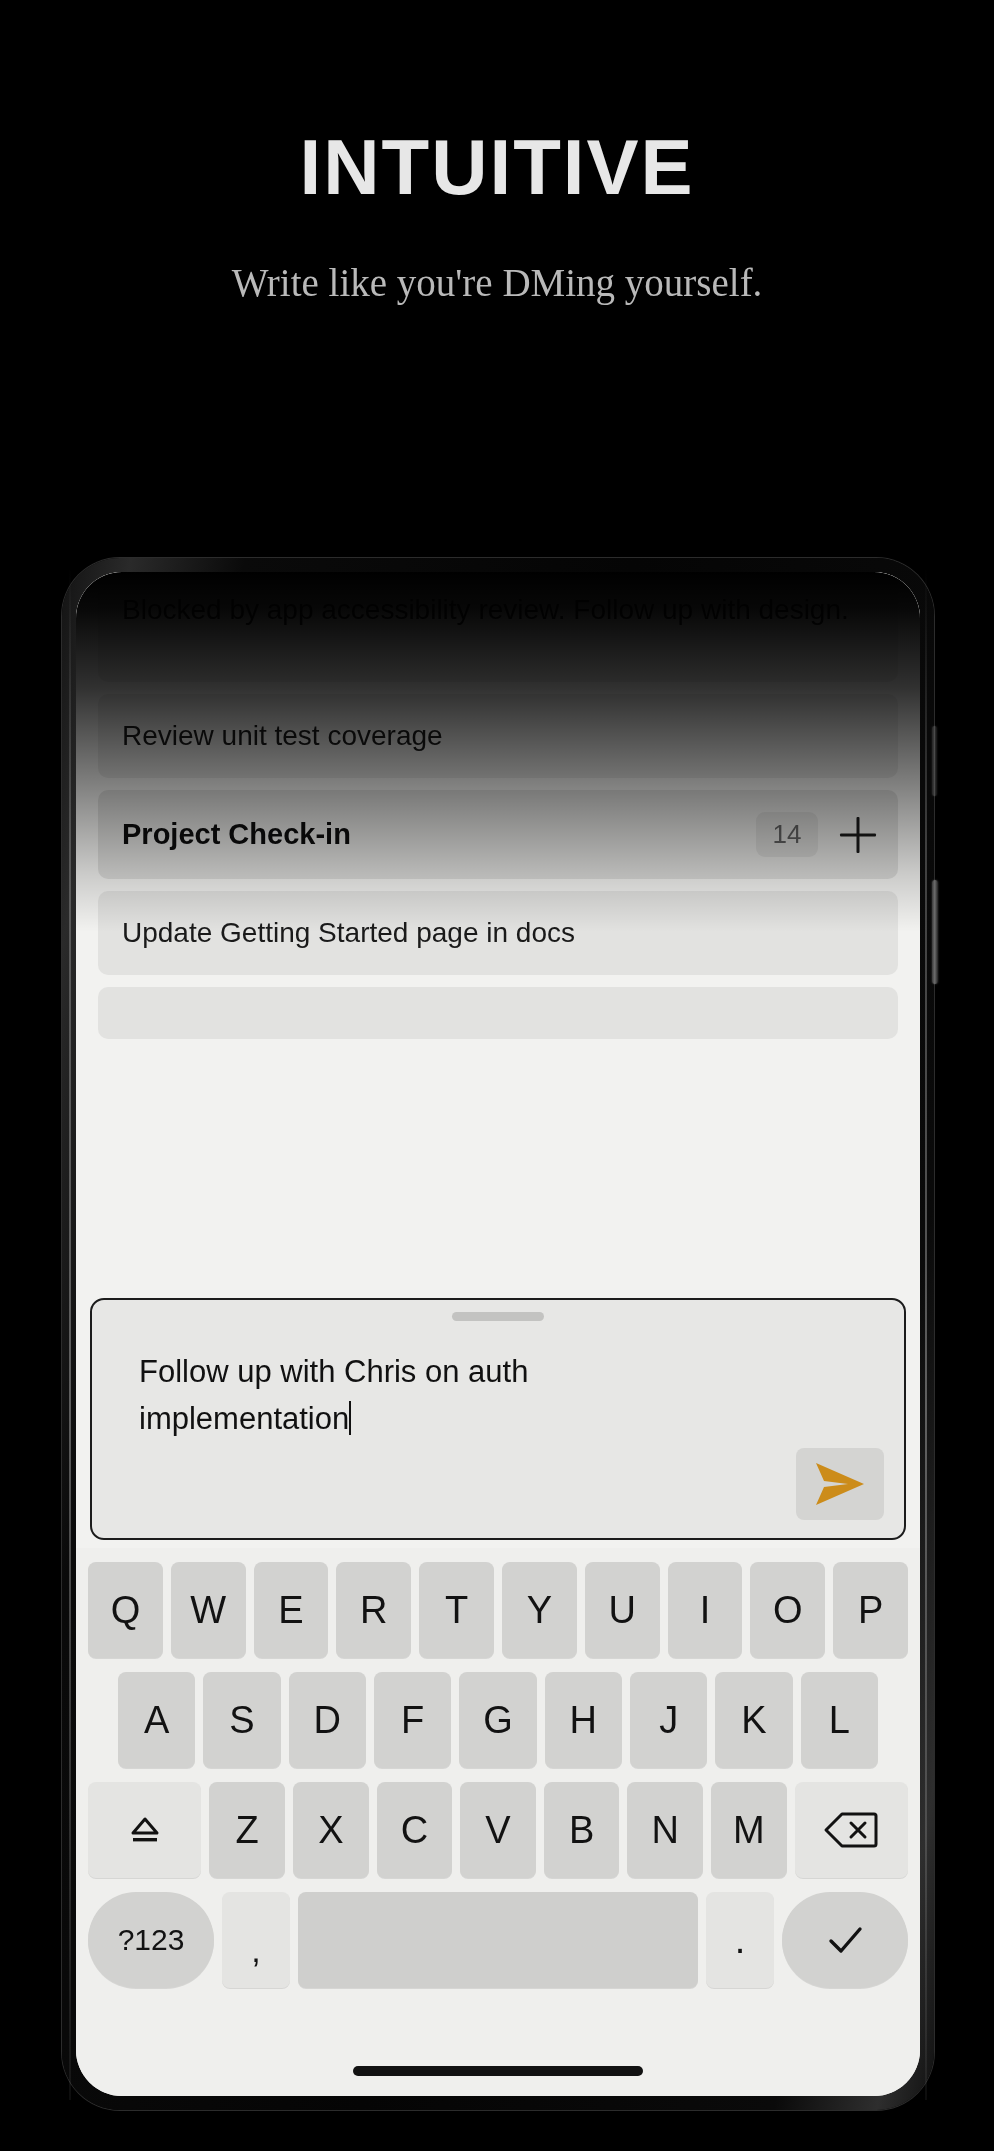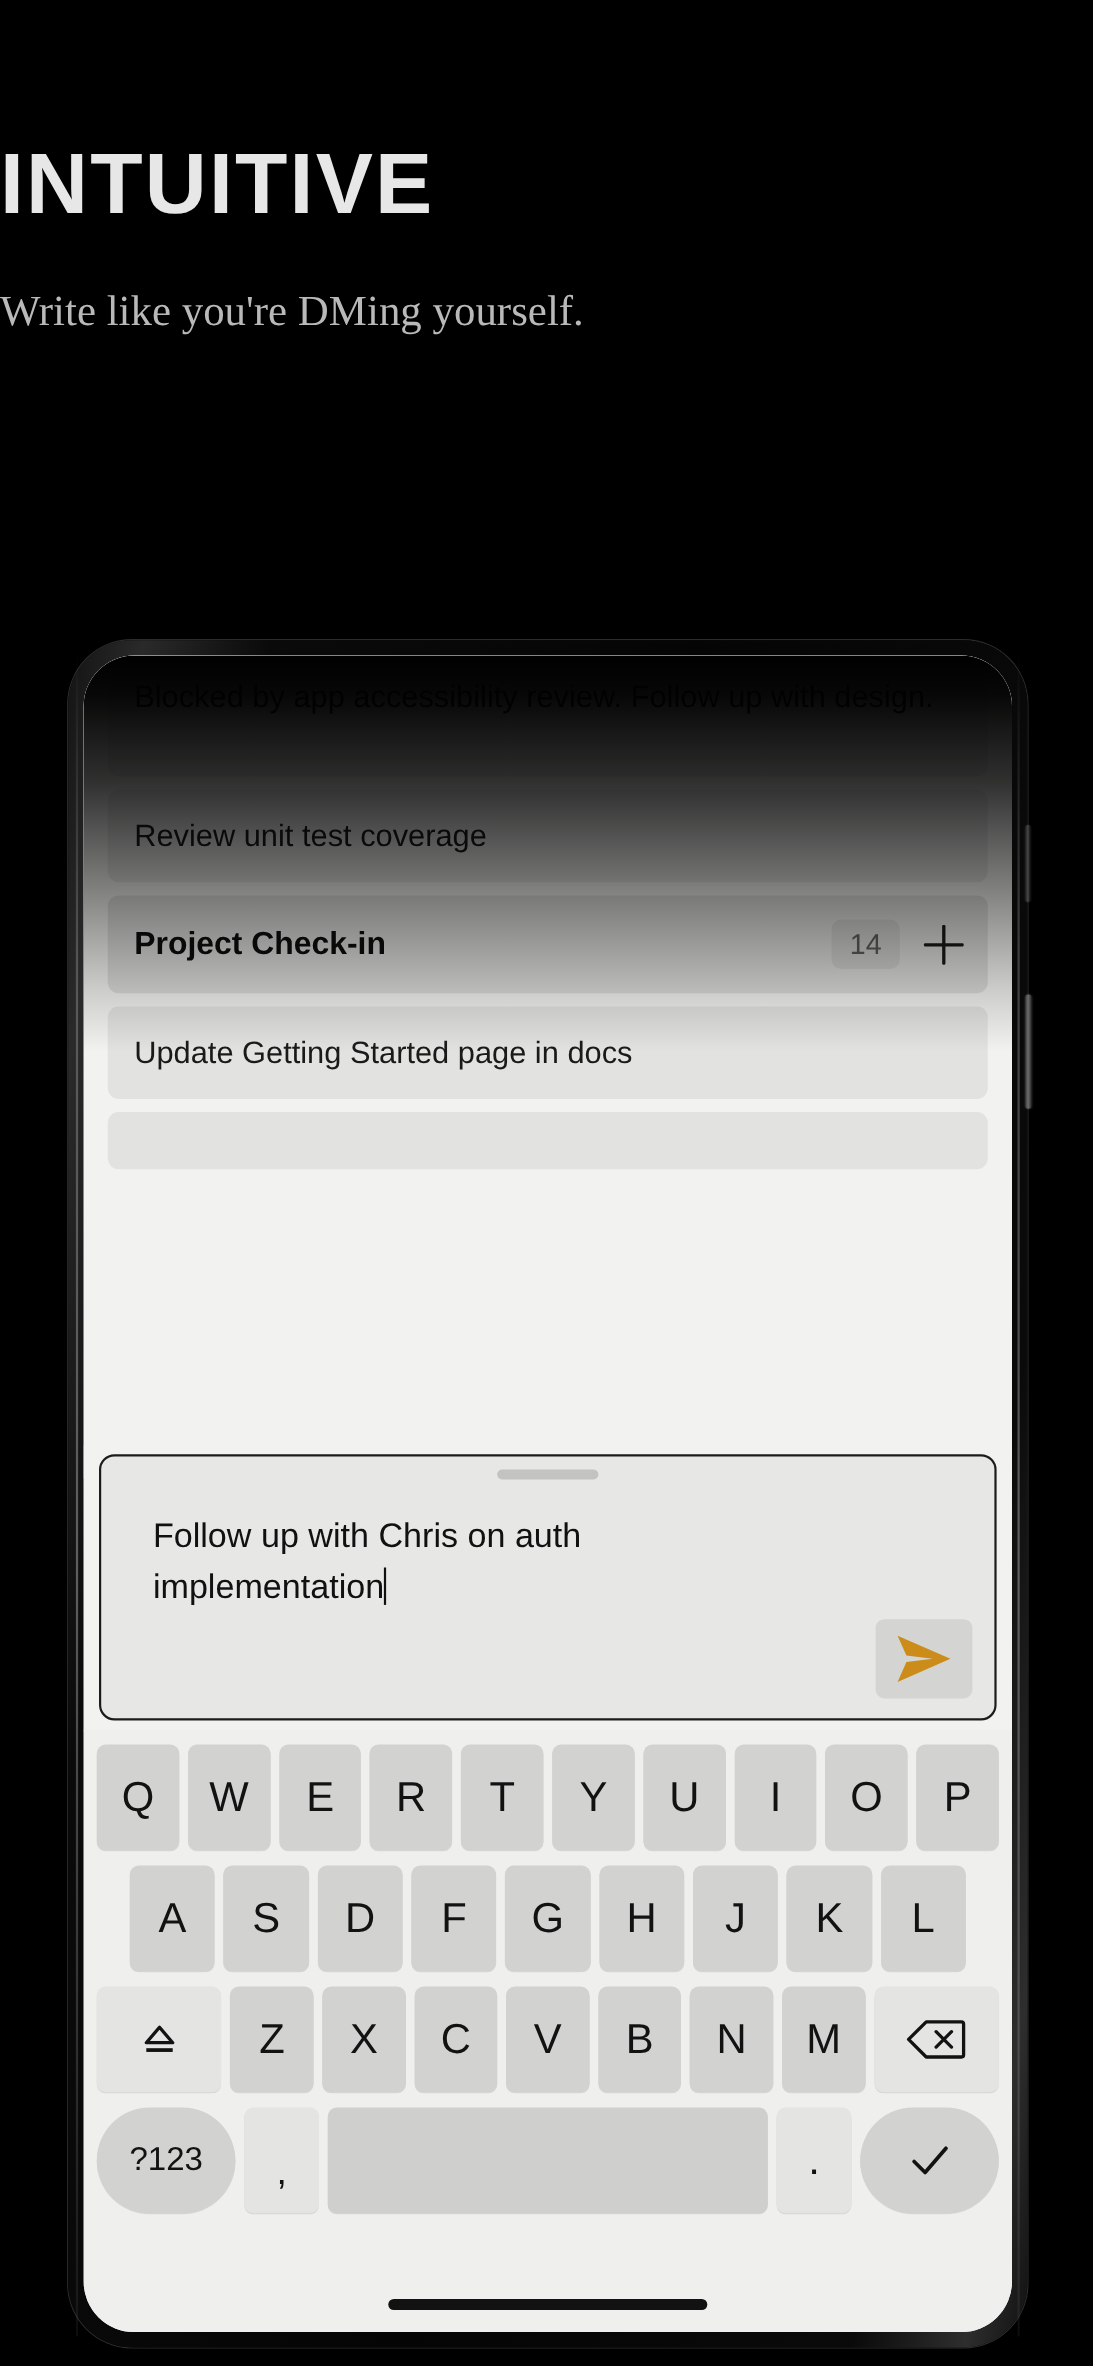--- a/index.html
+++ b/index.html
@@ -15,20 +15,21 @@
     position:relative;
     width:994px; height:2151px;
     background:#000;
     overflow:hidden;
   }
 
   
   .hero{
     position:absolute;
     left:0; right:0; top:0;
+    text-align:center;
     z-index:6;
   }
   .hero-title{
     margin-top:128px;
     font-family:"Liberation Sans", sans-serif;
     font-weight:700;
     font-size:78px;
     line-height:78px;
     letter-spacing:2px;
     color:#e7e7e7;
@@ -40,21 +41,21 @@
     font-size:39px;
     line-height:42px;
     color:#b9b9b9;
     white-space:nowrap;
   }
 
   
   #phone{
     position:absolute;
     left:62px;
-    top:582px;
+    top:558px;
     width:872px;
     height:1552px;
     border-radius:58px 58px 58px 58px;
     background:linear-gradient(100deg,#131313 0%,#2a2a2a 6%,#0a0a0a 16%,#050505 50%,#0a0a0a 86%,#2e2e2e 95%,#111 100%);
     box-shadow:0 0 0 1px #2c2c2c, 0 26px 60px rgba(0,0,0,0.85);
     overflow:visible;
   }
   
   .rail{
     position:absolute;

